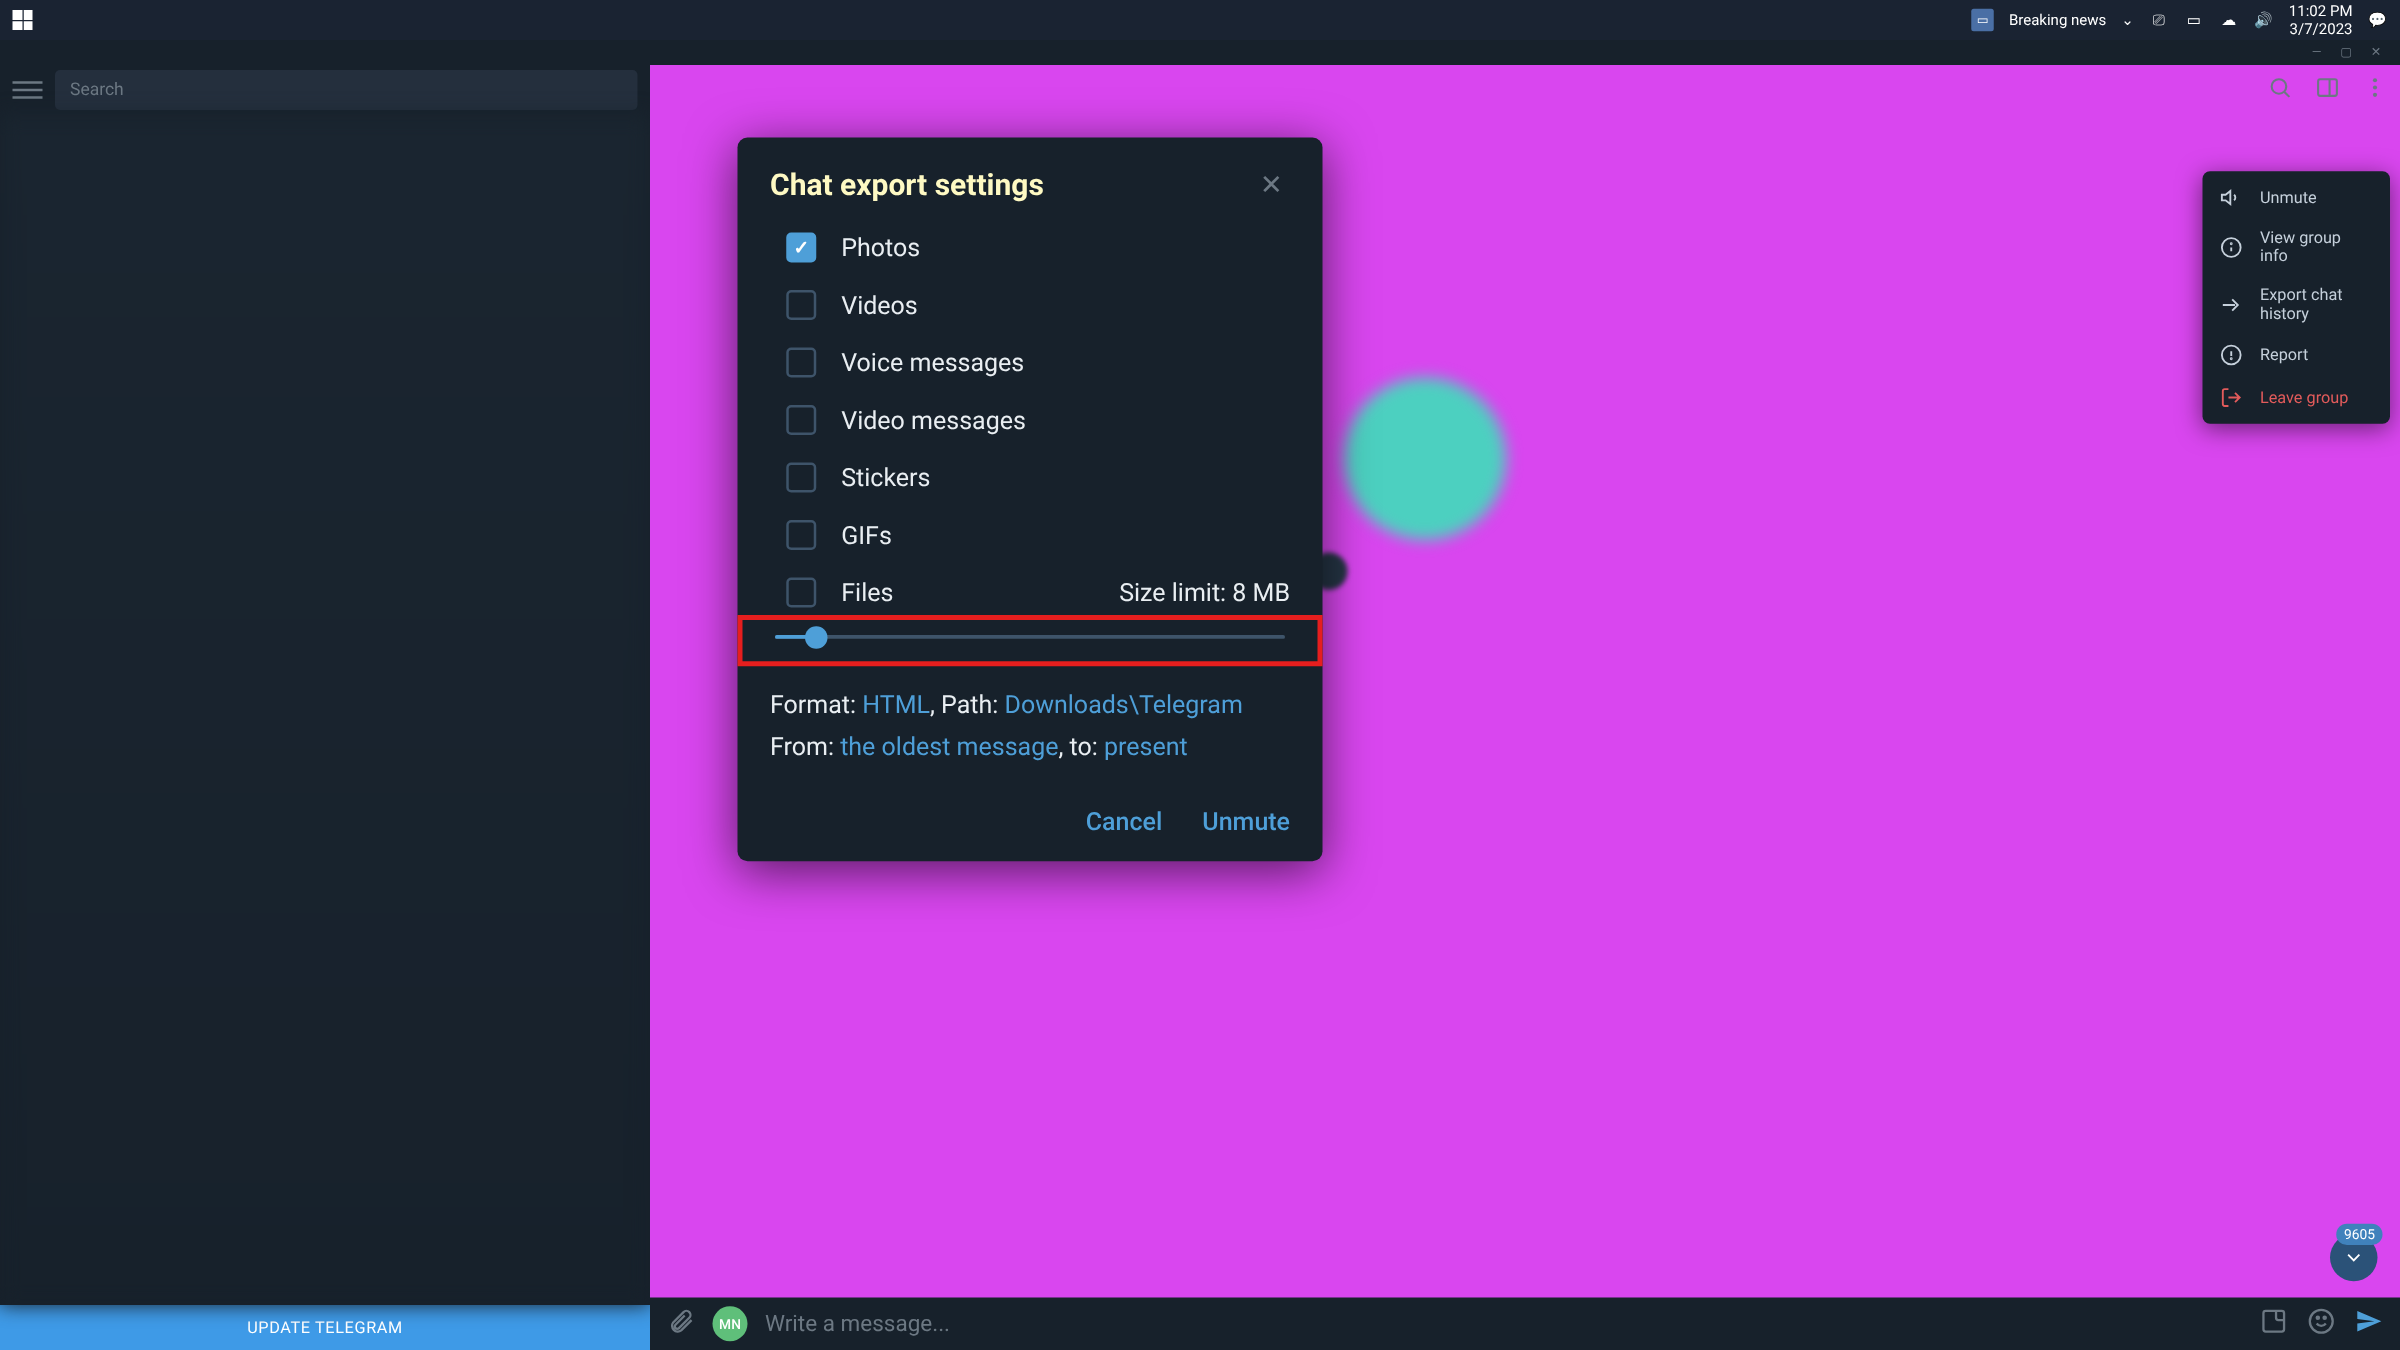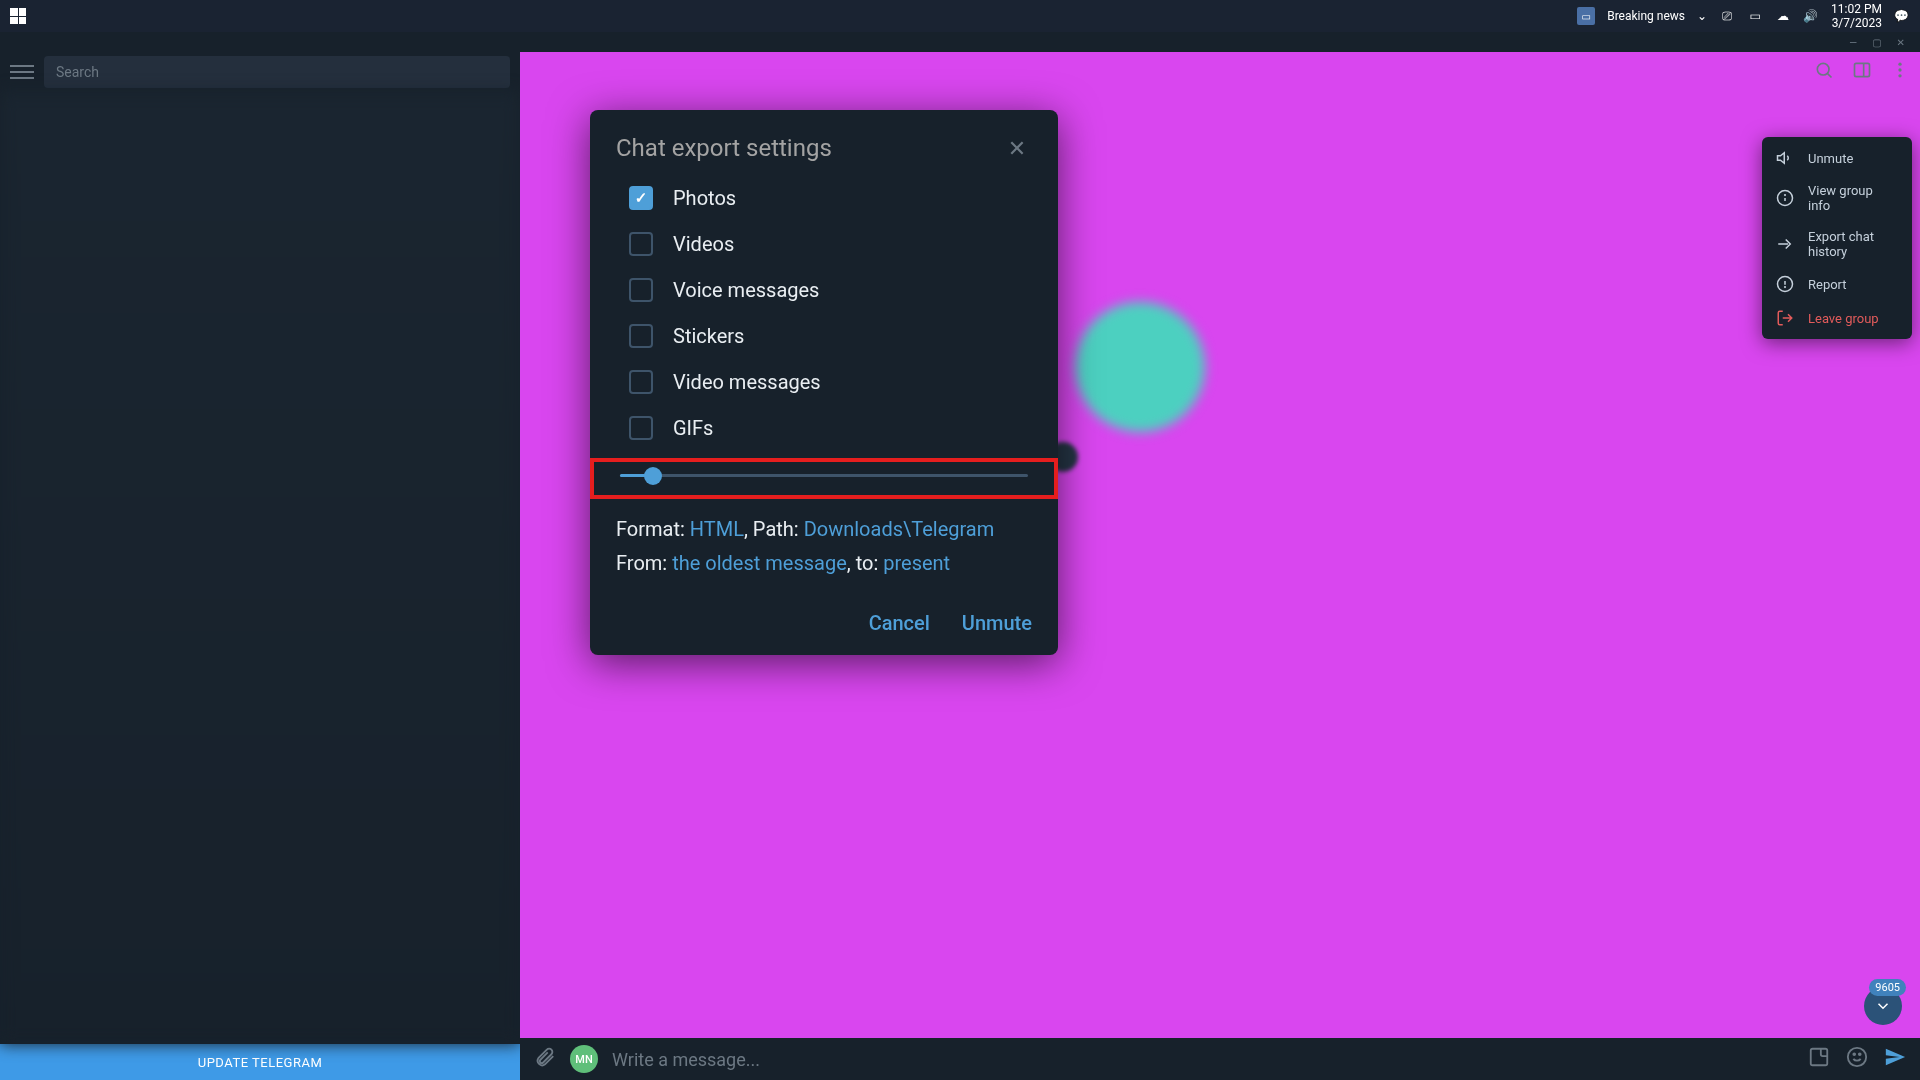--- a/index.html
+++ b/index.html
@@ -47,21 +47,21 @@
 .message-bar { position: absolute; bottom: 0; left: 520px; right: 0; height: 42px; background: #17212b; display: flex; align-items: center; padding: 0 14px; gap: 14px; }
 .msg-avatar { width: 28px; height: 28px; border-radius: 50%; background: #5fbf7a; color: #fff; display: flex; align-items: center; justify-content: center; font-size: 11px; font-weight: 500; }
 .msg-input { flex: 1; color: #6c7883; font-size: 18px; }
 .msg-icons { display: flex; gap: 16px; color: #6c7883; }
 .msg-icons svg { width: 22px; height: 22px; }
 
 
 .dialog-overlay { position: absolute; inset: 0; z-index: 40; }
 .dialog { position: absolute; top: 110px; left: 590px; width: 468px; background: #17212b; border-radius: 8px; box-shadow: 0 8px 40px rgba(0,0,0,0.6); padding: 24px 26px 20px 26px; }
 .dialog-title-row { display: flex; justify-content: space-between; align-items: center; margin-bottom: 24px; }
-.dialog-title { color: #a3a3a3; font-size: 24px; font-weight: 400; }
+.dialog-title { color: #fef9c3; font-size: 24px; font-weight: 700; }
 .dialog-close { color: #6c7883; font-size: 22px; cursor: pointer; width: 30px; text-align: center; }
 .opt-row { display: flex; align-items: flex-start; gap: 20px; margin-bottom: 22px; cursor: pointer; padding-left: 13px; }
 .checkbox { width: 24px; height: 24px; border: 2px solid #3e546a; border-radius: 4px; display: flex; align-items: center; justify-content: center; flex-shrink: 0; }
 .checkbox.checked { background: #4e9fd8; border-color: #4e9fd8; }
 .checkbox.checked::after { content: "✓"; color: #fff; font-size: 15px; font-weight: bold; }
 .opt-label { color: #e9eef2; font-size: 20px; flex: 1; }
 .opt-right { color: #e9eef2; font-size: 20px; }
 
 .slider-wrap { position: relative; margin: -4px -26px 18px -26px; padding: 12px 26px 18px 26px; border: 4px solid #e61e1e; }
 .slider-track { height: 3px; background: #3e546a; position: relative; border-radius: 2px; }
@@ -219,29 +219,34 @@
     <div class="opt-row">
       <div class="checkbox"></div>
       <div class="opt-label">Videos</div>
     </div>
     <div class="opt-row">
       <div class="checkbox"></div>
       <div class="opt-label">Voice messages</div>
     </div>
     <div class="opt-row">
       <div class="checkbox"></div>
+      <div class="opt-label">Video messages</div>
+    </div>
+    <div class="opt-row">
+      <div class="checkbox"></div>
       <div class="opt-label">Stickers</div>
     </div>
     <div class="opt-row">
       <div class="checkbox"></div>
-      <div class="opt-label">Video messages</div>
-    </div>
-    <div class="opt-row">
-      <div class="checkbox"></div>
       <div class="opt-label">GIFs</div>
+    </div>
+    <div class="opt-row" style="margin-bottom:10px;">
+      <div class="checkbox"></div>
+      <div class="opt-label">Files</div>
+      <div class="opt-right">Size limit: 8 MB</div>
     </div>
 
     <div class="slider-wrap">
       <div class="slider-track">
         <div class="slider-fill"></div>
         <div class="slider-thumb"></div>
       </div>
     </div>
 
     <div class="info-line">

